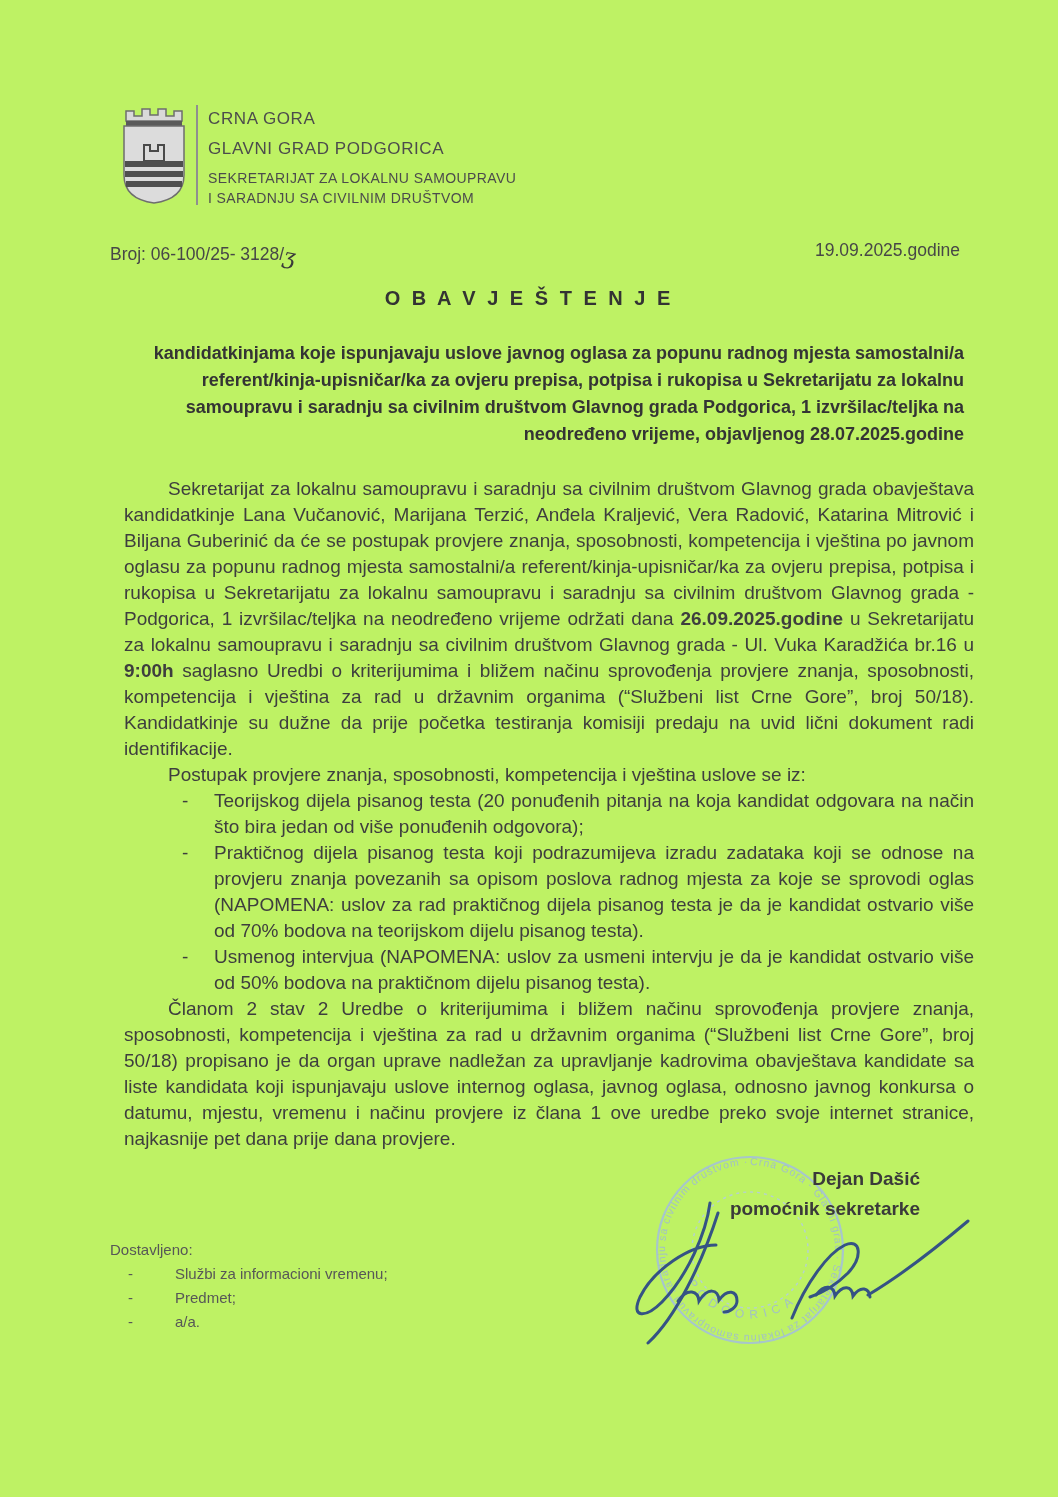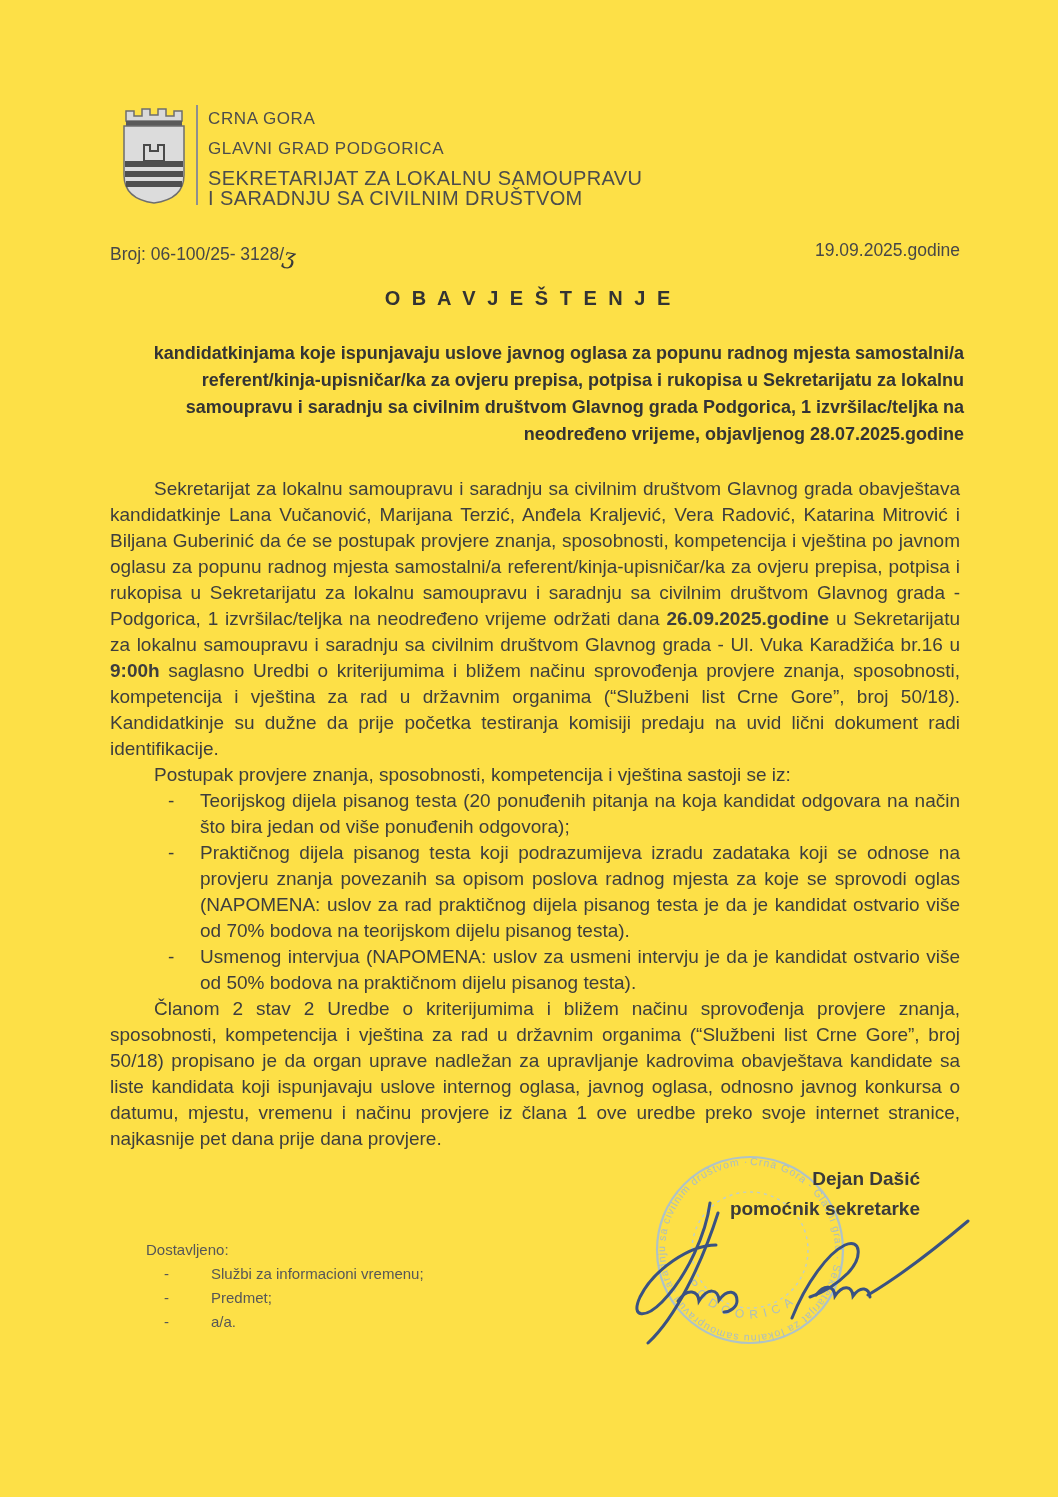--- a/index.html
+++ b/index.html
@@ -1,53 +1,53 @@
 <!DOCTYPE html>
 <html><head>
 <meta charset="utf-8">
 <style>
   html,body{margin:0;padding:0;background:#e9e9e9;}
   .page{
     position:relative;
     width:1058px;height:1497px;
-    background:#fde047;
+    background:#bef264;
     font-family:"Liberation Sans", sans-serif;
     color:#3e3e3e;
     overflow:hidden;
     margin:0 auto;
   }
   
   .header{position:absolute;left:0;top:103px;width:1058px;height:110px;}
   .logo{position:absolute;left:118px;top:0;}
   .hdr-divider{position:absolute;left:196px;top:2px;width:2px;height:100px;background:#8f8f8f;}
   .org{position:absolute;left:208px;top:6px;color:#4c4c4c;}
   .org-l1{font-size:17px;letter-spacing:.6px;margin-bottom:10px;}
   .org-l2{font-size:17px;letter-spacing:.6px;margin-bottom:9px;}
-  .org-l3,.org-l4{font-size:20px;letter-spacing:.4px;line-height:20px;}
+  .org-l3,.org-l4{font-size:14px;letter-spacing:.4px;line-height:20px;}
   .contact{position:absolute;left:565px;top:4px;font-size:15.5px;color:#7c7c7c;line-height:24.5px;}
   
   .refrow{position:absolute;left:110px;top:240px;width:850px;display:flex;justify-content:space-between;font-size:17.5px;color:#474747;}
   .hand{font-family:"DejaVu Serif", serif;font-style:italic;font-size:22px;display:inline-block;transform:rotate(10deg) translateY(4px);color:#3a3a3a;}
   
   .title{position:absolute;left:0;top:287px;width:1058px;text-align:center;font-size:20px;font-weight:700;letter-spacing:3px;color:#333;}
   .subject{position:absolute;left:104px;top:340px;width:860px;text-align:right;font-weight:700;font-size:18px;line-height:27px;color:#343434;}
   
-  .bodytext{position:absolute;left:110px;top:476px;width:850px;font-size:19px;line-height:26px;text-align:justify;color:#3e3e3e;}
+  .bodytext{position:absolute;left:124px;top:476px;width:850px;font-size:19px;line-height:26px;text-align:justify;color:#3e3e3e;}
   .bodytext p{margin:0;}
   .indent{text-indent:44px;}
   .b{font-weight:700;}
   .bullet{position:relative;padding-left:90px;text-align:justify;}
   .bullet .dash{position:absolute;left:58px;top:0;}
   
   .sign{position:absolute;left:560px;top:1140px;width:430px;height:215px;}
   .stamp{position:absolute;left:90px;top:10px;width:200px;height:200px;opacity:.85;}
   .sig-name{position:absolute;left:120px;top:24px;width:240px;text-align:right;font-size:19px;color:#3a3a3a;line-height:30px;font-weight:bold;}
   .sig-strokes{position:absolute;left:0;top:45px;width:430px;height:170px;}
   
-  .dist{position:absolute;left:110px;top:1238px;font-size:15px;color:#575757;line-height:24px;margin-left:36px;}
+  .dist{position:absolute;left:110px;top:1238px;font-size:15px;color:#575757;line-height:24px;}
   .dist-item{position:relative;padding-left:65px;}
   .dist-item .dash{position:absolute;left:18px;top:0;}
 </style>
 </head>
 <body>
 
 <div class="page">
 
   <div class="header">
     <svg class="logo" width="72" height="102" viewBox="0 0 72 102">
@@ -78,21 +78,21 @@
     <div><span>Broj: 06-100/25- 3128/</span><span class="hand">ʒ</span></div>
     <div>19.09.2025.godine</div>
   </div>
 
   <div class="title">O B A V J E Š T E N J E</div>
 
   <div class="subject">kandidatkinjama koje ispunjavaju uslove javnog oglasa za popunu radnog mjesta samostalni/a referent/kinja-upisničar/ka za ovjeru prepisa, potpisa i rukopisa u Sekretarijatu za lokalnu samoupravu i saradnju sa civilnim društvom Glavnog grada Podgorica, 1 izvršilac/teljka na neodređeno vrijeme, objavljenog 28.07.2025.godine</div>
 
   <div class="bodytext">
     <p class="indent"><span>Sekretarijat za lokalnu samoupravu i saradnju sa civilnim društvom Glavnog grada obavještava kandidatkinje Lana Vučanović, Marijana Terzić, Anđela Kraljević, Vera Radović, Katarina Mitrović i Biljana Guberinić da će se postupak provjere znanja, sposobnosti, kompetencija i vještina po javnom oglasu za popunu radnog mjesta samostalni/a referent/kinja-upisničar/ka za ovjeru prepisa, potpisa i rukopisa u Sekretarijatu za lokalnu samoupravu i saradnju sa civilnim društvom Glavnog grada - Podgorica, 1 izvršilac/teljka na neodređeno vrijeme održati dana </span><span class="b">26.09.2025.godine</span><span> u Sekretarijatu za lokalnu samoupravu i saradnju sa civilnim društvom Glavnog grada - Ul. Vuka Karadžića br.16 u </span><span class="b">9:00h</span><span> saglasno Uredbi o kriterijumima i bližem načinu sprovođenja provjere znanja, sposobnosti, kompetencija i vještina za rad u državnim organima (“Službeni list Crne Gore”, broj 50/18). Kandidatkinje su dužne da prije početka testiranja komisiji predaju na uvid lični dokument radi identifikacije.</span></p>
-    <p class="indent">Postupak provjere znanja, sposobnosti, kompetencija i vještina sastoji se iz:</p>
+    <p class="indent">Postupak provjere znanja, sposobnosti, kompetencija i vještina uslove se iz:</p>
     <div class="bullet">
       <span class="dash">-</span>
       <span>Teorijskog dijela pisanog testa (20 ponuđenih pitanja na koja kandidat odgovara na način što bira jedan od više ponuđenih odgovora);</span>
     </div>
     <div class="bullet">
       <span class="dash">-</span>
       <span>Praktičnog dijela pisanog testa koji podrazumijeva izradu zadataka koji se odnose na provjeru znanja povezanih sa opisom poslova radnog mjesta za koje se sprovodi oglas (NAPOMENA: uslov za rad praktičnog dijela pisanog testa je da je kandidat ostvario više od 70% bodova na teorijskom dijelu pisanog testa).</span>
     </div>
     <div class="bullet">
       <span class="dash">-</span>

